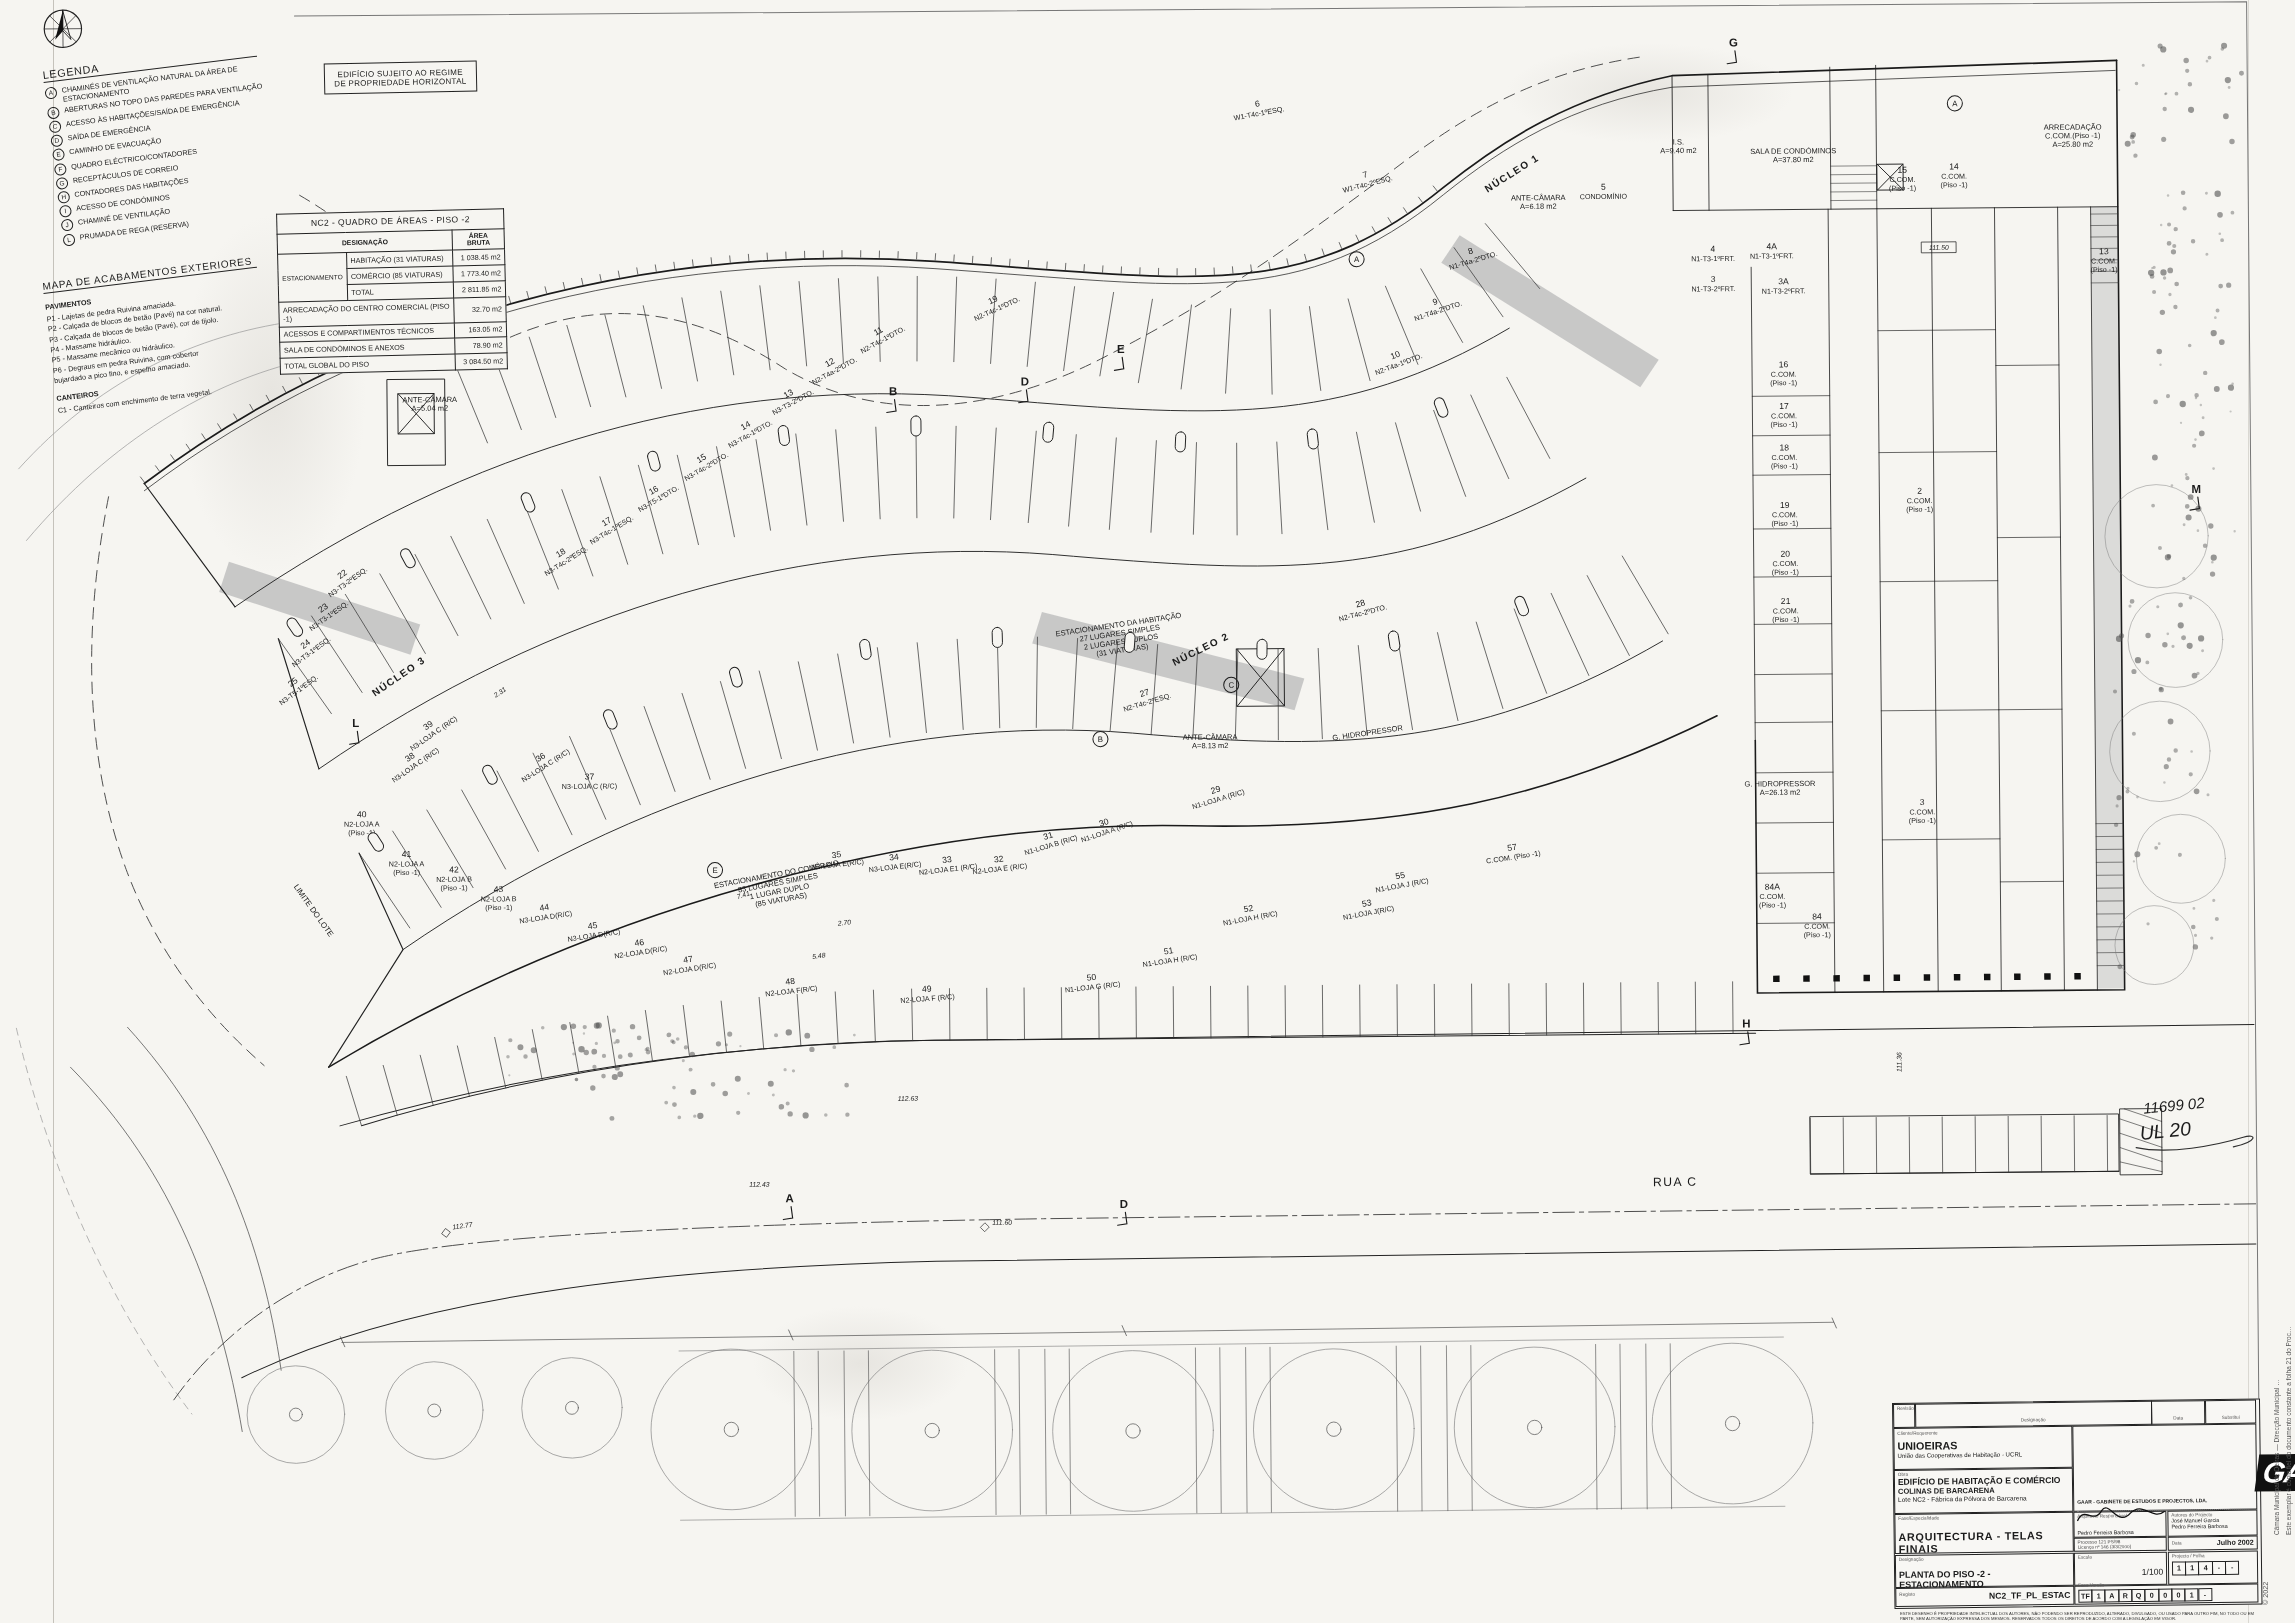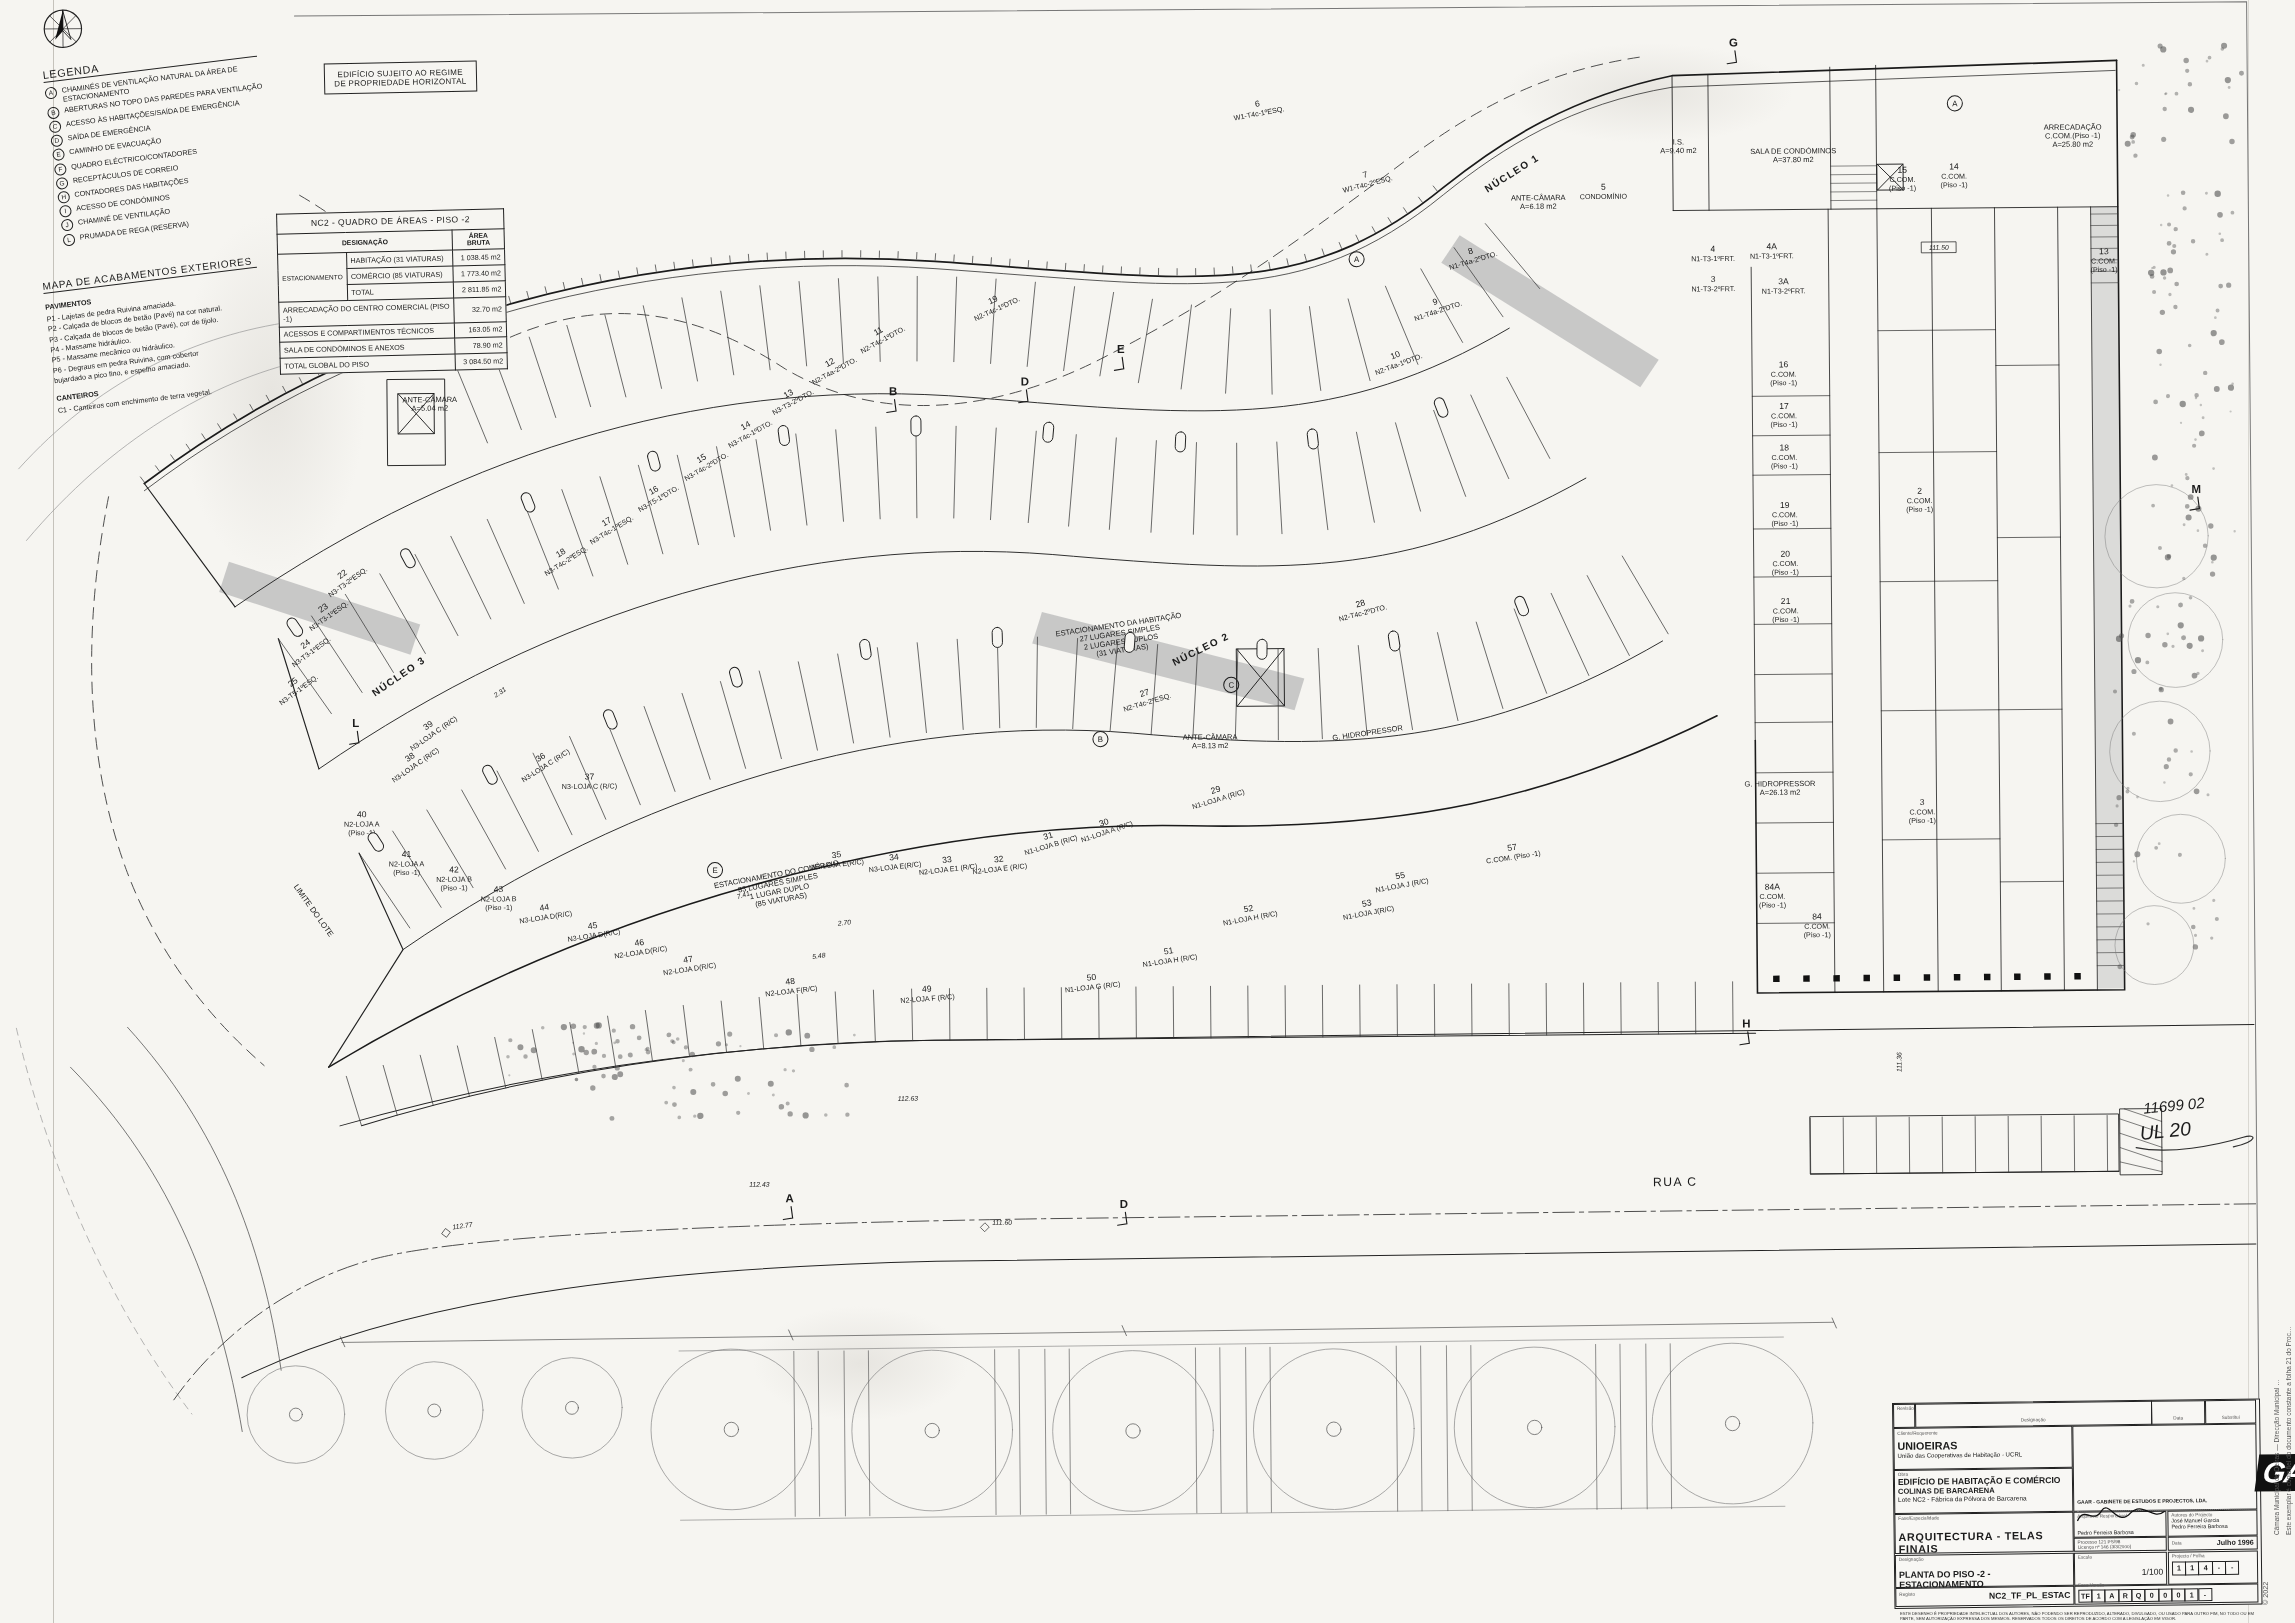--- a/index.html
+++ b/index.html
@@ -1318,21 +1318,21 @@
     <span class="lab">Autores do Projecto</span>
     <div style="font-size:5.4px">José Manuel Garcia</div>
     <div style="font-size:5.4px">Pedro Ferreira Barbosa</div>
   </div>
   <div class="tb" style="left:179px;top:136px;width:93px;height:14.3px">
     <div style="font-size:4.7px;color:#444">Processo 121 PS/98</div>
     <div style="font-size:4.7px;color:#444">Licença nº 146 (3/3/2000)</div>
   </div>
   <div class="tb" style="left:273px;top:136px;width:90px;height:14.3px">
     <span class="lab" style="display:inline">Data</span>
-    <span style="font-size:7.2px;font-weight:bold;float:right">Julho 1996</span>
+    <span style="font-size:7.2px;font-weight:bold;float:right">Julho 2002</span>
   </div>
 
   <div class="tb" style="left:0;top:151px;width:179px;height:33px">
     <span class="lab">Designação</span>
     <div style="font-size:9px;font-weight:bold;margin-top:7.2px">PLANTA DO PISO -2 - ESTACIONAMENTO</div>
   </div>
   <div class="tb" style="left:179px;top:151px;width:93px;height:33px">
     <span class="lab">Escala</span>
     <div style="font-size:8.6px;text-align:right;margin-top:7.2px">1/100</div>
   </div>

